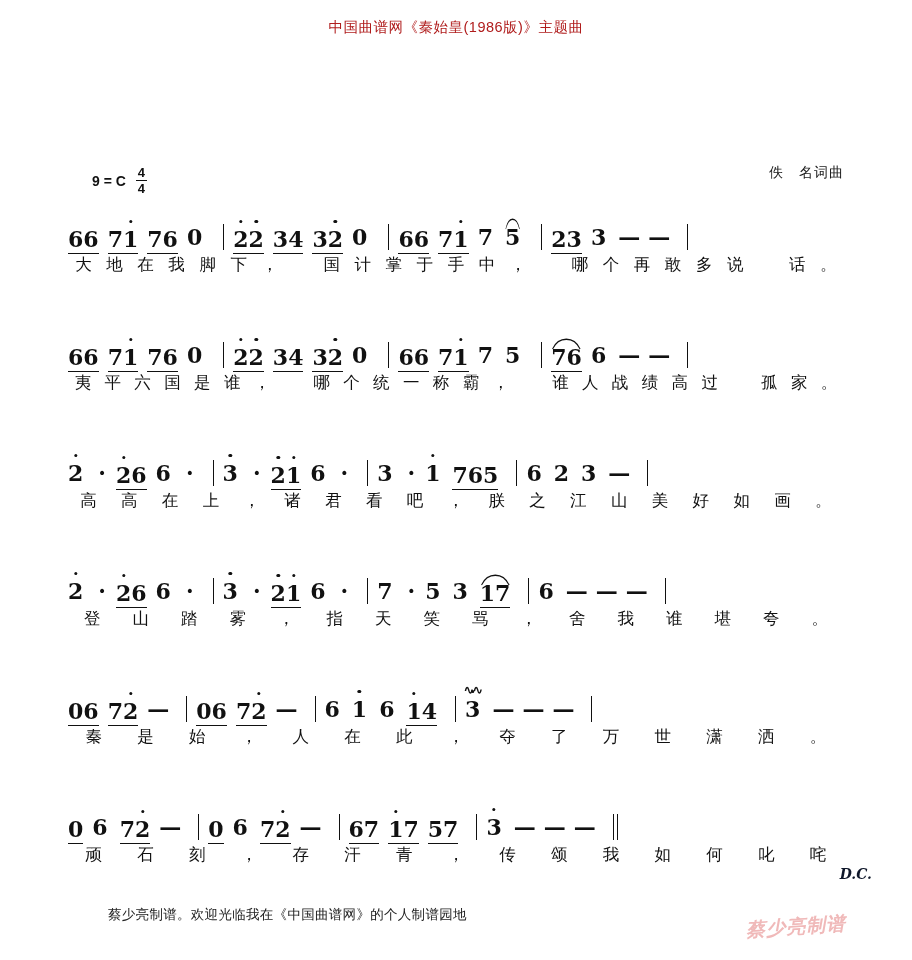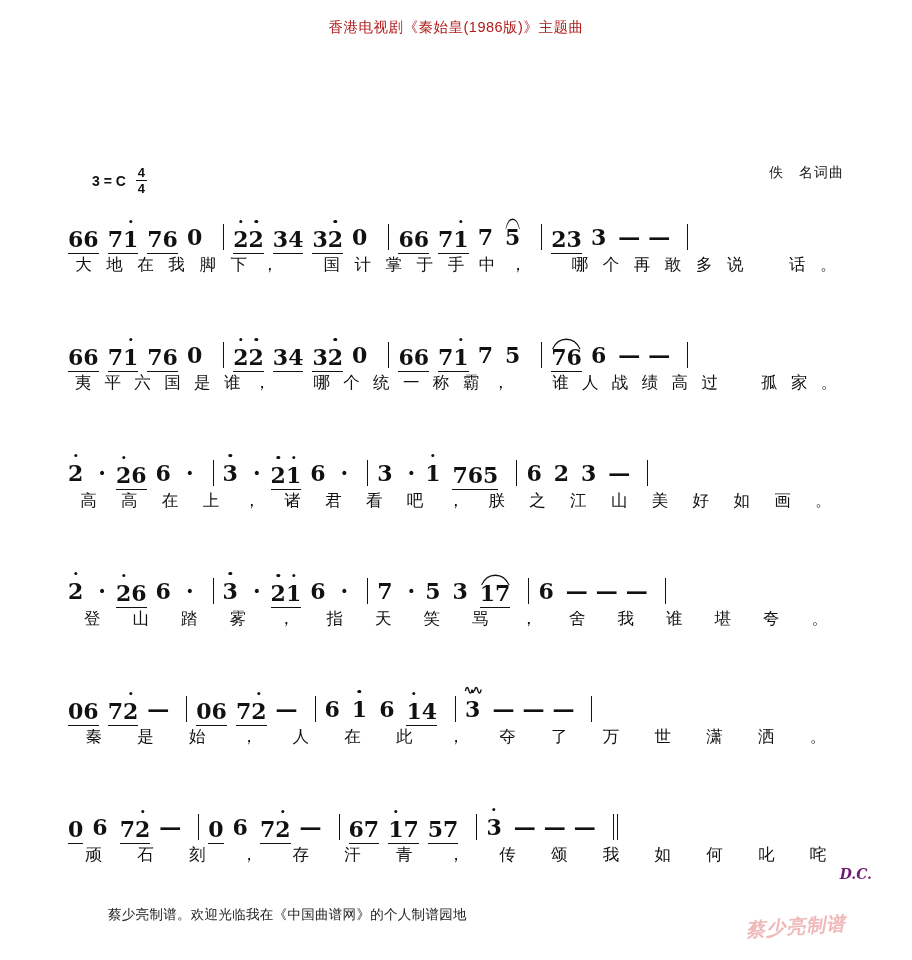--- a/index.html
+++ b/index.html
@@ -200,21 +200,21 @@
   }
 
   .dc {
     position: absolute;
     right: 40px;
     top: 848px;
     font-family: "DejaVu Serif", serif;
     font-style: italic;
     font-weight: bold;
     font-size: 14px;
-    color: #701a75;
+    color: #0f172a;
   }
 
   .footer {
     position: absolute;
     left: 108px;
     top: 888px;
     font-size: 13.5px;
     color: #222;
     letter-spacing: 0.3px;
   }
@@ -229,25 +229,25 @@
     color: #f0b9b9;
     letter-spacing: 1px;
     transform: rotate(-4deg);
   }
 </style>
 </head>
 <body>
 
 <div class="sheet">
 
-  <div class="subtitle">香港电视剧《秦始皇(1986版)》主题曲</div>
+  <div class="subtitle">中国曲谱网《秦始皇(1986版)》主题曲</div>
   <div class="credit">佚　名词曲</div>
 
   <div class="keysig">
-    <span>3 = C</span>
+    <span>9 = C</span>
     <span class="meter">
       <span class="num">4</span>
       <span class="den">4</span>
     </span>
   </div>
 
   <div class="staff" id="staff">
       <div class="line">
         <div class="notes">
           <span class="measure">

